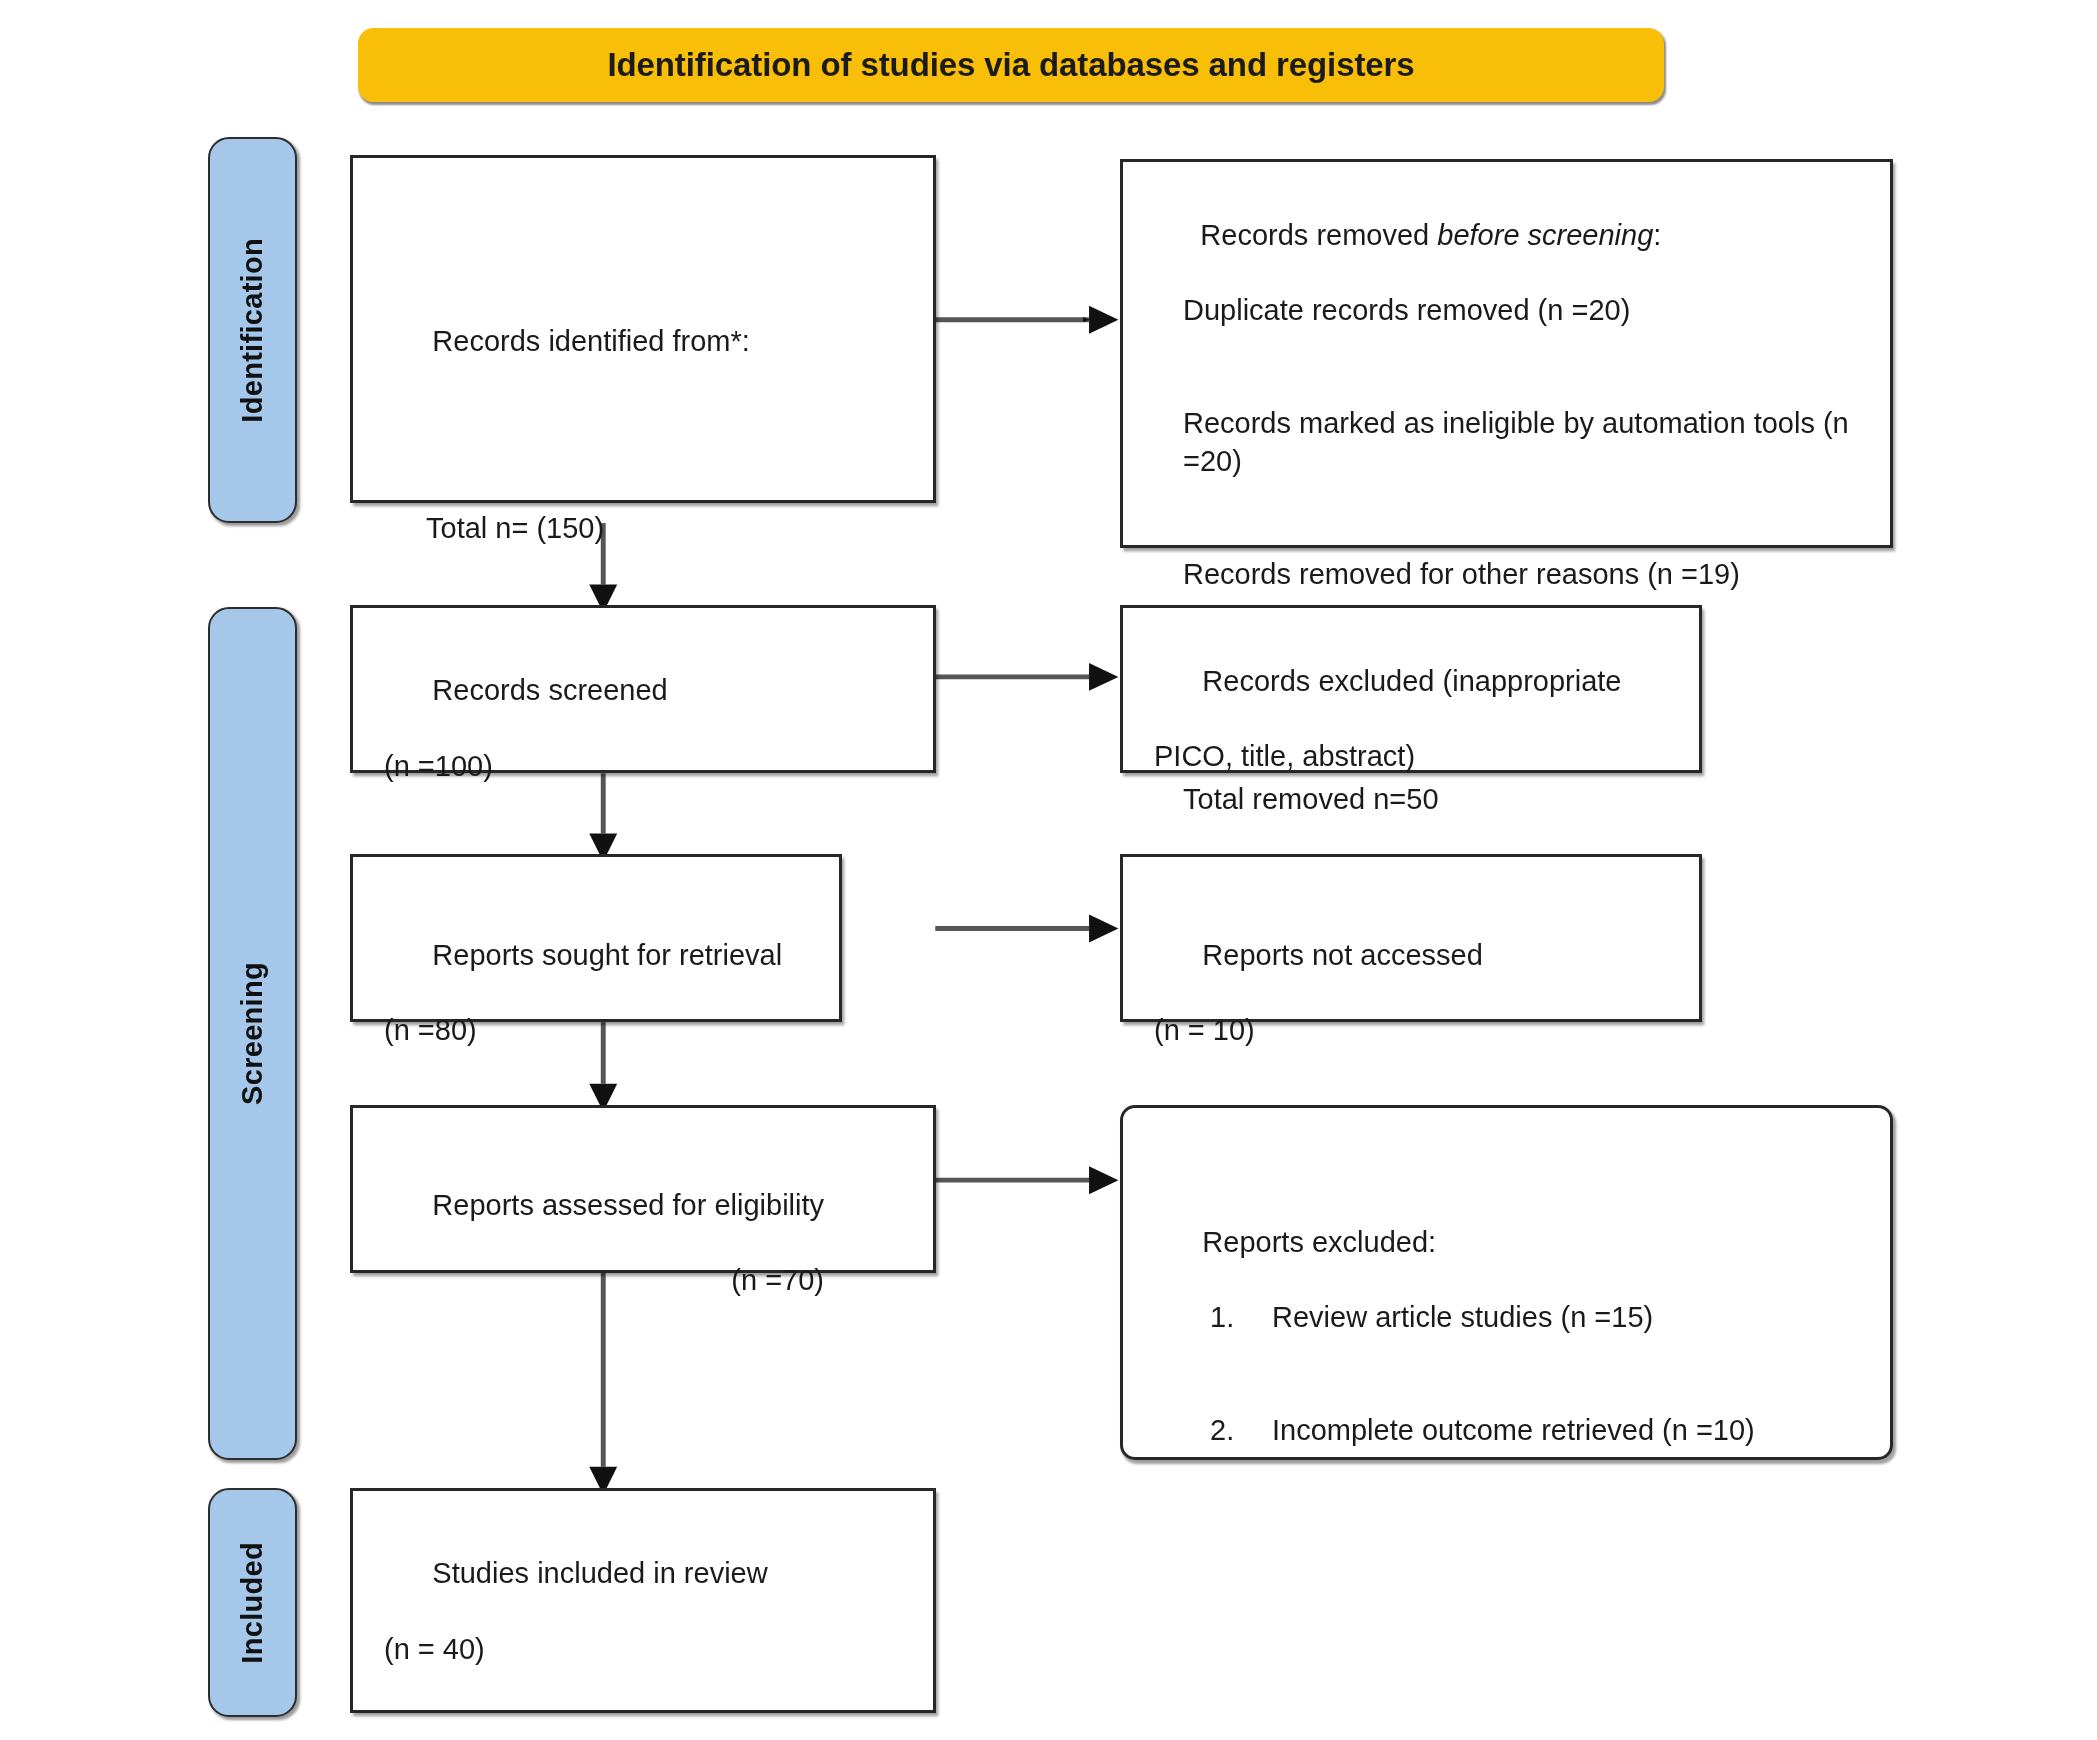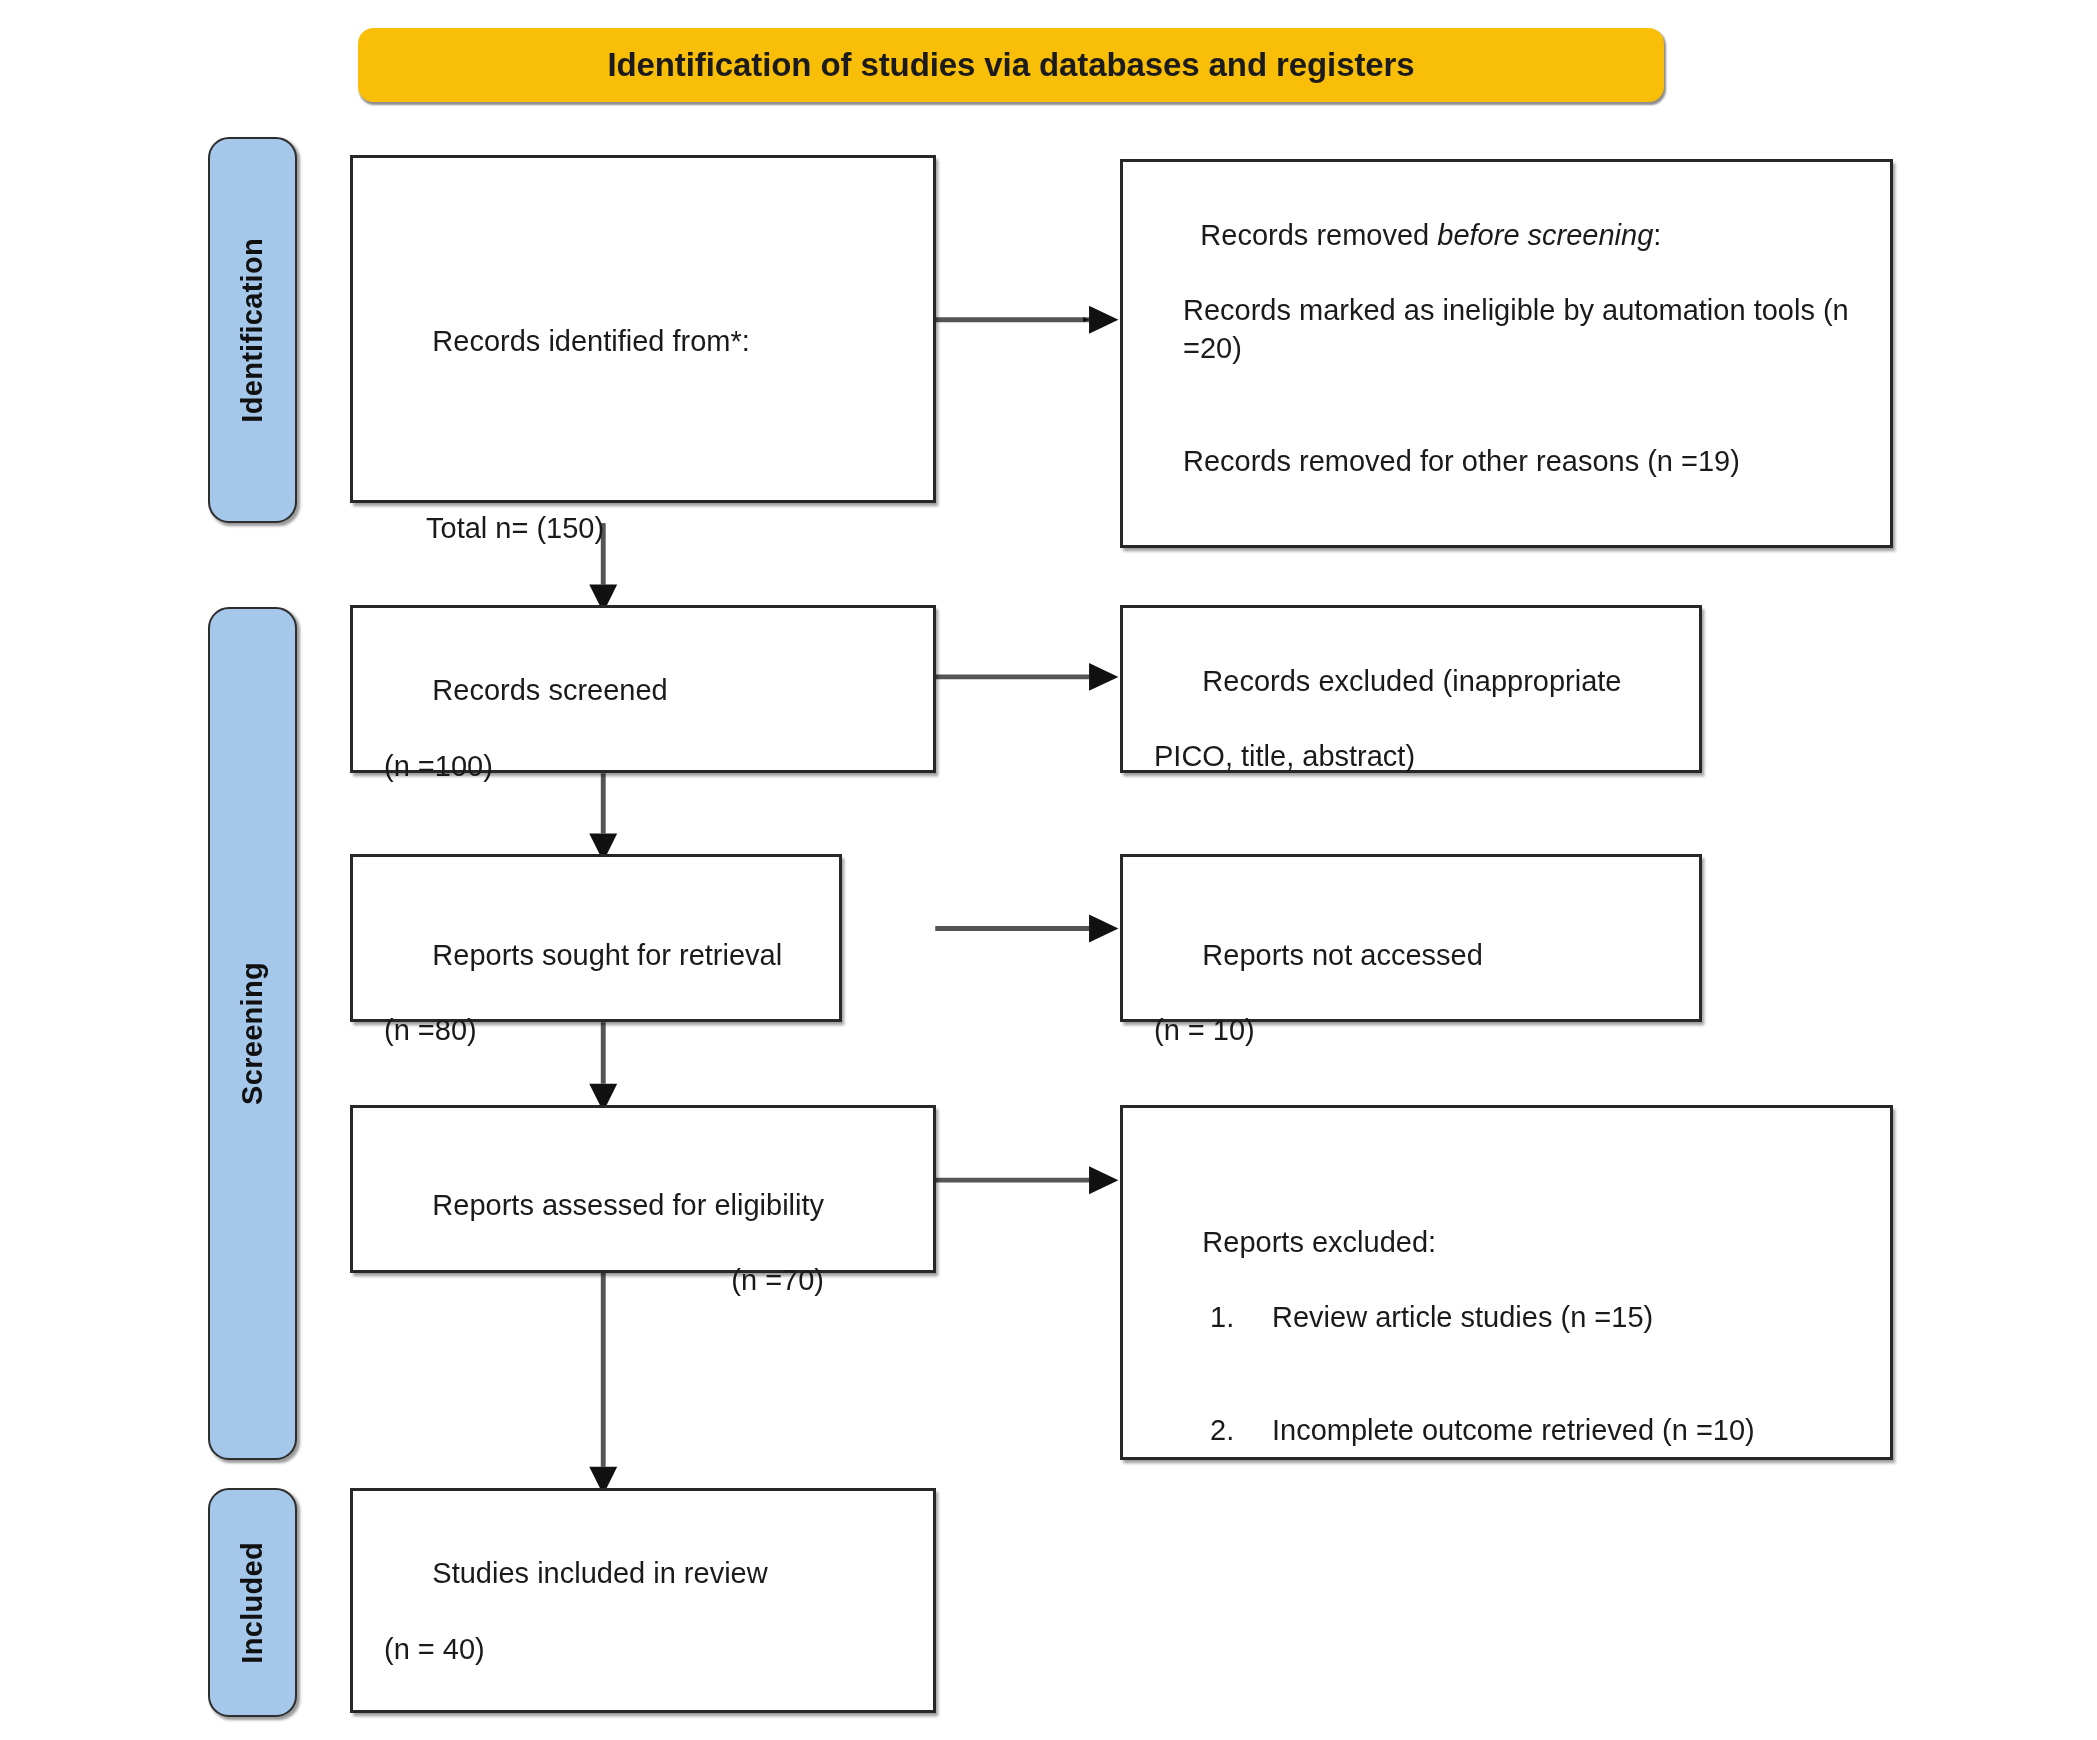--- a/index.html
+++ b/index.html
@@ -87,21 +87,21 @@
     white-space: pre-wrap;
   }
 
   #box-identified      { left: 350px;  top: 155px;  width: 586px;  height: 348px; }
   #box-removed         { left: 1120px; top: 159px;  width: 773px; height: 389px; }
   #box-screened        { left: 350px;  top: 605px;  width: 586px;  height: 168px; }
   #box-excluded-pico   { left: 1120px; top: 605px;  width: 582px;  height: 168px; }
   #box-sought          { left: 350px;  top: 854px; width: 492px;  height: 168px; }
   #box-not-accessed    { left: 1120px; top: 854px; width: 582px;  height: 168px; }
   #box-assessed        { left: 350px;  top: 1105px; width: 586px;  height: 168px; text-align: right; }
-  #box-reports-excl    { left: 1120px; top: 1105px; width: 773px; height: 355px; }
+  #box-reports-excl    { left: 1120px; top: 1105px; width: 773px; height: 355px; border-radius: 15px; }
   #box-included        { left: 350px;  top: 1488px; width: 586px;  height: 225px; }
 
   
   #txt-identified   { left: 31px;  top: 127px; }
   #txt-removed      { left: 29px;  top: 17px; }
   #txt-screened     { left: 31px;  top: 26.6px; }
   #txt-excl-pico    { left: 31px;  top: 17px; }
   #txt-sought       { left: 31px;  top: 42px; }
   #txt-not-accessed { left: 31px;  top: 42px; }
   #txt-assessed     { left: 31px;  top: 41px; }
@@ -186,20 +186,21 @@
     <div class="box-text" id="txt-identified">
       <span>Records identified from*:</span>
       <span class="blank-line"></span>
       <span class="indent-1">Total n= (150)</span>
     </div>
   </div>
 
   <div class="box" id="box-removed">
     <div class="box-text" id="txt-removed">
       <span><span>Records removed </span><span class="italic">before screening</span><span>:</span></span>
+      <span class="indent-2">Duplicate records removed (n =20)</span>
       <span class="indent-2">Records marked as ineligible by automation tools (n =20)</span>
       <span class="indent-2">Records removed for other reasons (n =19)</span>
       <span class="blank-line"></span>
       <span class="indent-2">Total removed n=50</span>
     </div>
   </div>
 
   <div class="box" id="box-screened">
     <div class="box-text" id="txt-screened">
       <span>Records screened</span>

